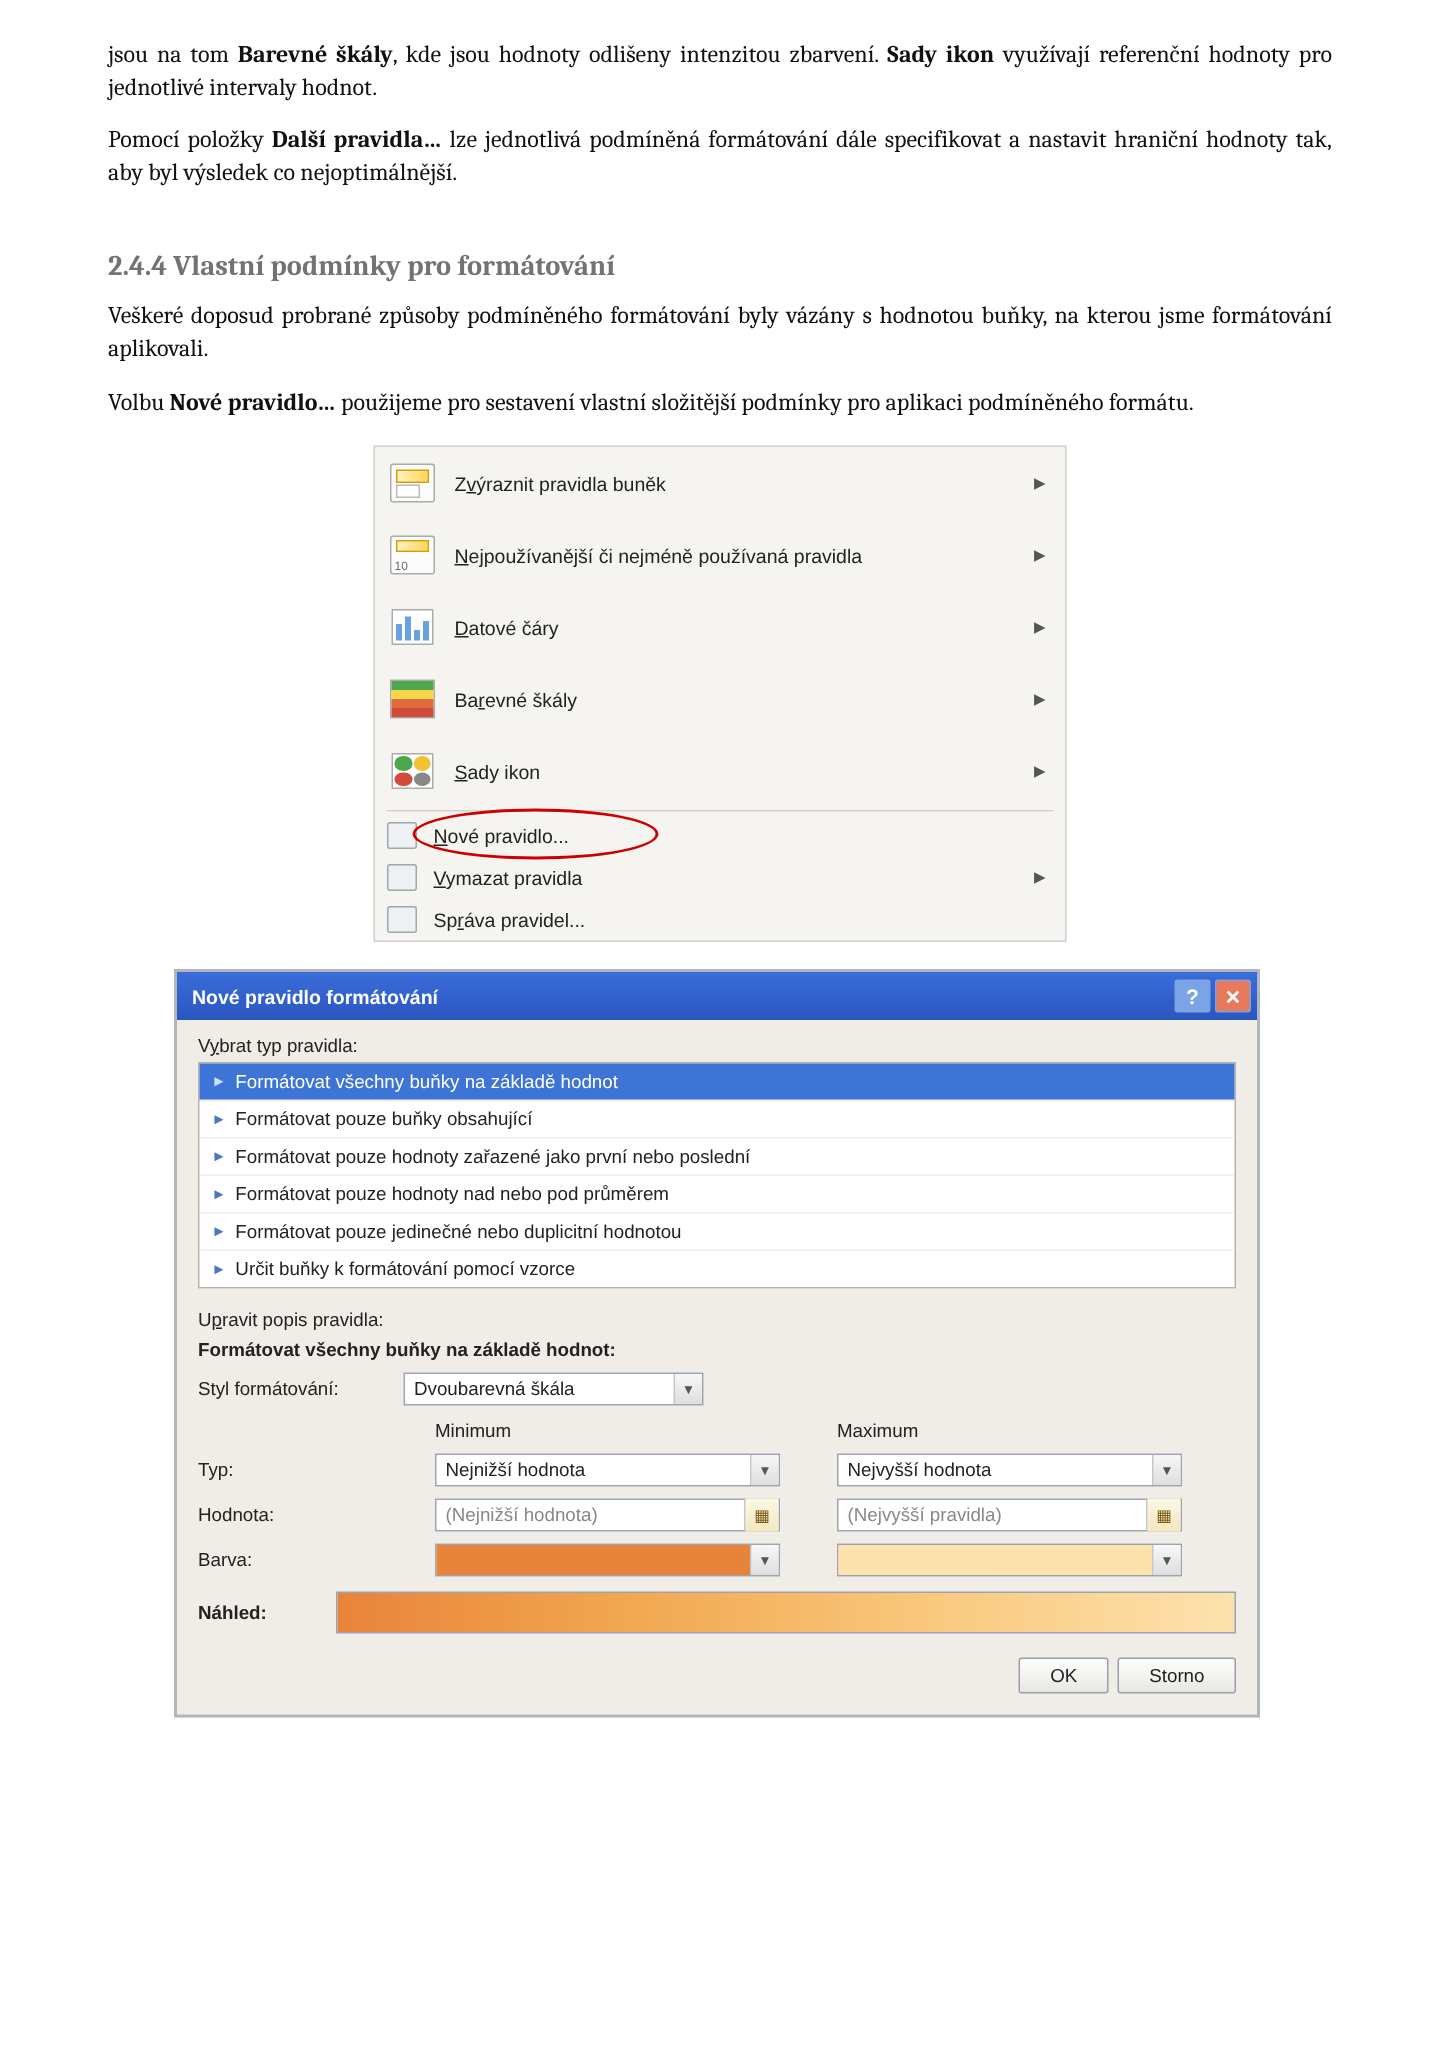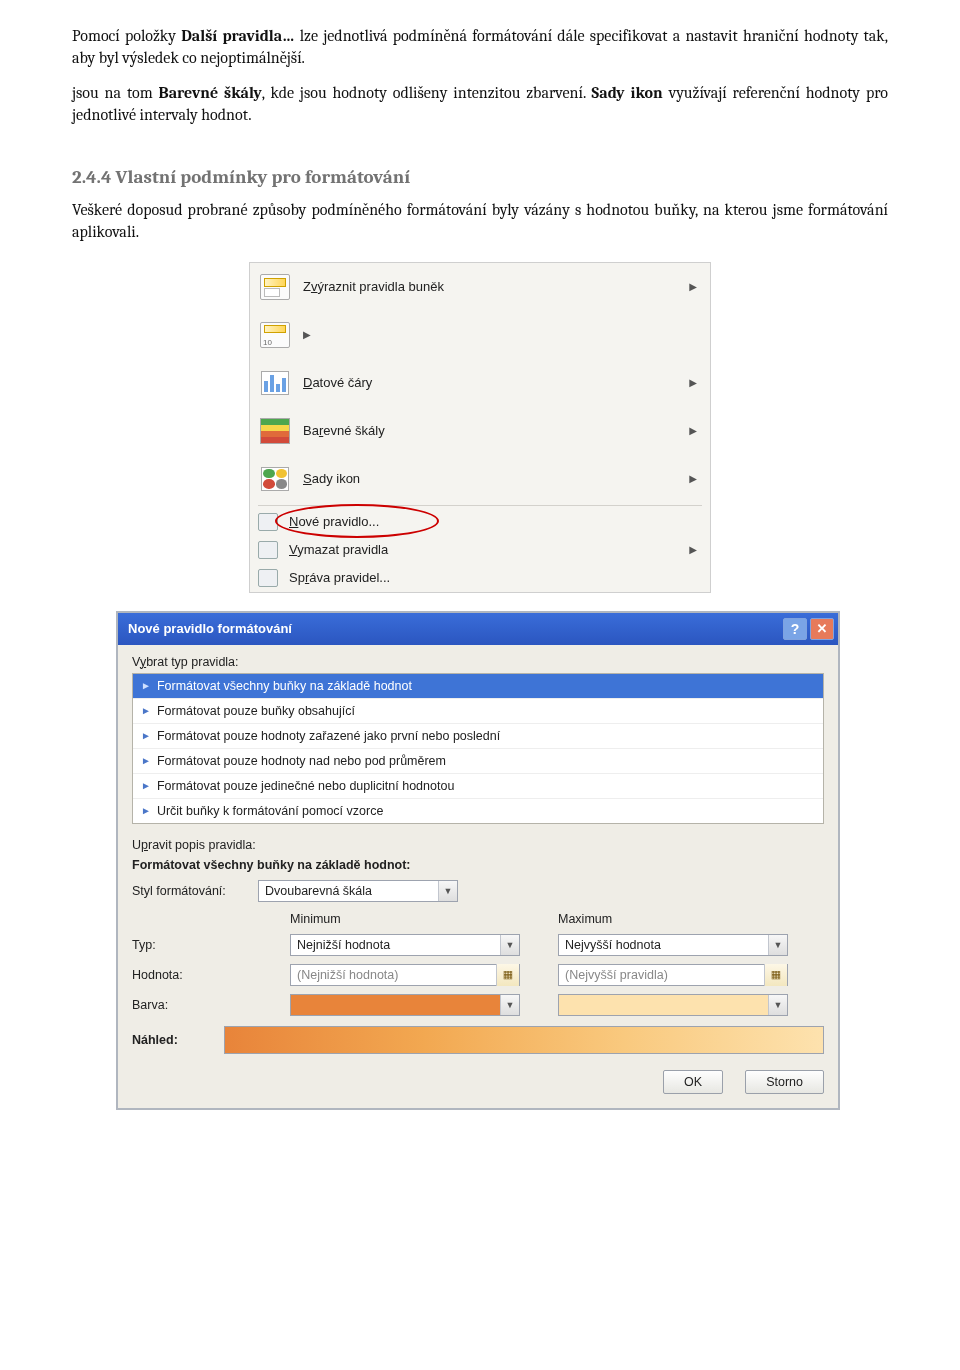--- a/index.html
+++ b/index.html
@@ -168,21 +168,21 @@
     color: #fff;
   }
   .rulelist .rule:last-child { border-bottom: none; }
   .rulechev { color:#4a76c8; font-size:10px; }
   .rule.sel .rulechev { color:#cfe0ff; }
   .subhead {
     font-weight: bold;
     margin: 6px 0 8px 0;
   }
   .formrow {
-    display:flex; align-items:center; gap:8px; margin-bottom: 10px;
+    display:flex; align-items:center; gap:19px; margin-bottom: 10px;
   }
   .formrow .lbl { width: 118px; }
   .formgrid {
     display:grid;
     grid-template-columns: 120px 230px 230px;
     column-gap: 38px;
     row-gap: 8px;
     align-items: center;
   }
   .colhead { font-size:12.5px; }
@@ -222,21 +222,21 @@
   .preview-row {
     display:flex; align-items:center; gap:12px;
     margin-top:10px;
   }
   .preview-row .lbl { font-weight:bold; width:80px; }
   .preview-bar {
     flex:1; height:26px; border:1px solid #9da3af;
     background: linear-gradient(90deg,#e8843a,#f2a851,#f9c97e,#fde2ae);
   }
   .dlg-footer {
-    display:flex; justify-content:flex-end; gap:22px;
+    display:flex; justify-content:flex-end; gap:6px;
     margin-top:16px;
   }
   .btn {
     border:1px solid #9aa0aa;
     background: linear-gradient(#fefefe,#e7e7e2);
     padding: 4px 20px;
     font-size:12.5px;
     font-family: Tahoma, Arial, sans-serif;
     border-radius:2px;
   }
@@ -246,43 +246,47 @@
     margin-top: 32px;
     padding-top: 6px;
     border-top: 1px solid #999;
   }
 </style>
 </head>
 <body>
 
 <div class="page">
   <p class="body-text">
+    <span>jsou na tom </span><span class="bold">Barevné škály</span><span>, kde jsou hodnoty odlišeny intenzitou zbarvení. </span><span class="bold">Sady ikon</span><span> využívají referenční hodnoty pro jednotlivé intervaly hodnot.</span>
+  </p>
+  <p class="body-text">
     <span>Pomocí položky </span><span class="bold">Další pravidla…</span><span> lze jednotlivá podmíněná formátování dále specifikovat a nastavit hraniční hodnoty tak, aby byl výsledek co nejoptimálnější.</span>
   </p>
+
+  <div class="heading">2.4.4 Vlastní podmínky pro formátování</div>
+
+  <p class="body-text">Veškeré doposud probrané způsoby podmíněného formátování byly vázány s hodnotou buňky, na kterou jsme formátování aplikovali.</p>
   <p class="body-text">
-    <span>jsou na tom </span><span class="bold">Barevné škály</span><span>, kde jsou hodnoty odlišeny intenzitou zbarvení. </span><span class="bold">Sady ikon</span><span> využívají referenční hodnoty pro jednotlivé intervaly hodnot.</span>
+    <span>Volbu </span><span class="bold">Nové pravidlo…</span><span> použijeme pro sestavení vlastní složitější podmínky pro aplikaci podmíněného formátu.</span>
   </p>
-
-  <div class="heading">2.4.4 Vlastní podmínky pro formátování</div>
-
-  <p class="body-text">Veškeré doposud probrané způsoby podmíněného formátování byly vázány s hodnotou buňky, na kterou jsme formátování aplikovali.</p>
 
   <div class="menu-shot">
     <div id="menu-items">
         <div class="menu-row tall">
           <div class="menu-icon">
             <div class="ic-box ic-highlight"></div>
           </div>
           <div class="menu-label">Z<span class="ul">v</span>ýraznit pravidla buněk</div>
           <div class="menu-chev">▶</div>
         </div>
         <div class="menu-row tall">
           <div class="menu-icon">
             <div class="ic-box ic-top10"></div>
           </div>
+          <div class="menu-label"><span class="ul">N</span>ejpoužívanější či nejméně používaná pravidla</div>
           <div class="menu-chev">▶</div>
         </div>
         <div class="menu-row tall">
           <div class="menu-icon">
             <div class="ic-bars">
               <span></span>
               <span></span>
               <span></span>
               <span></span>
             </div>

